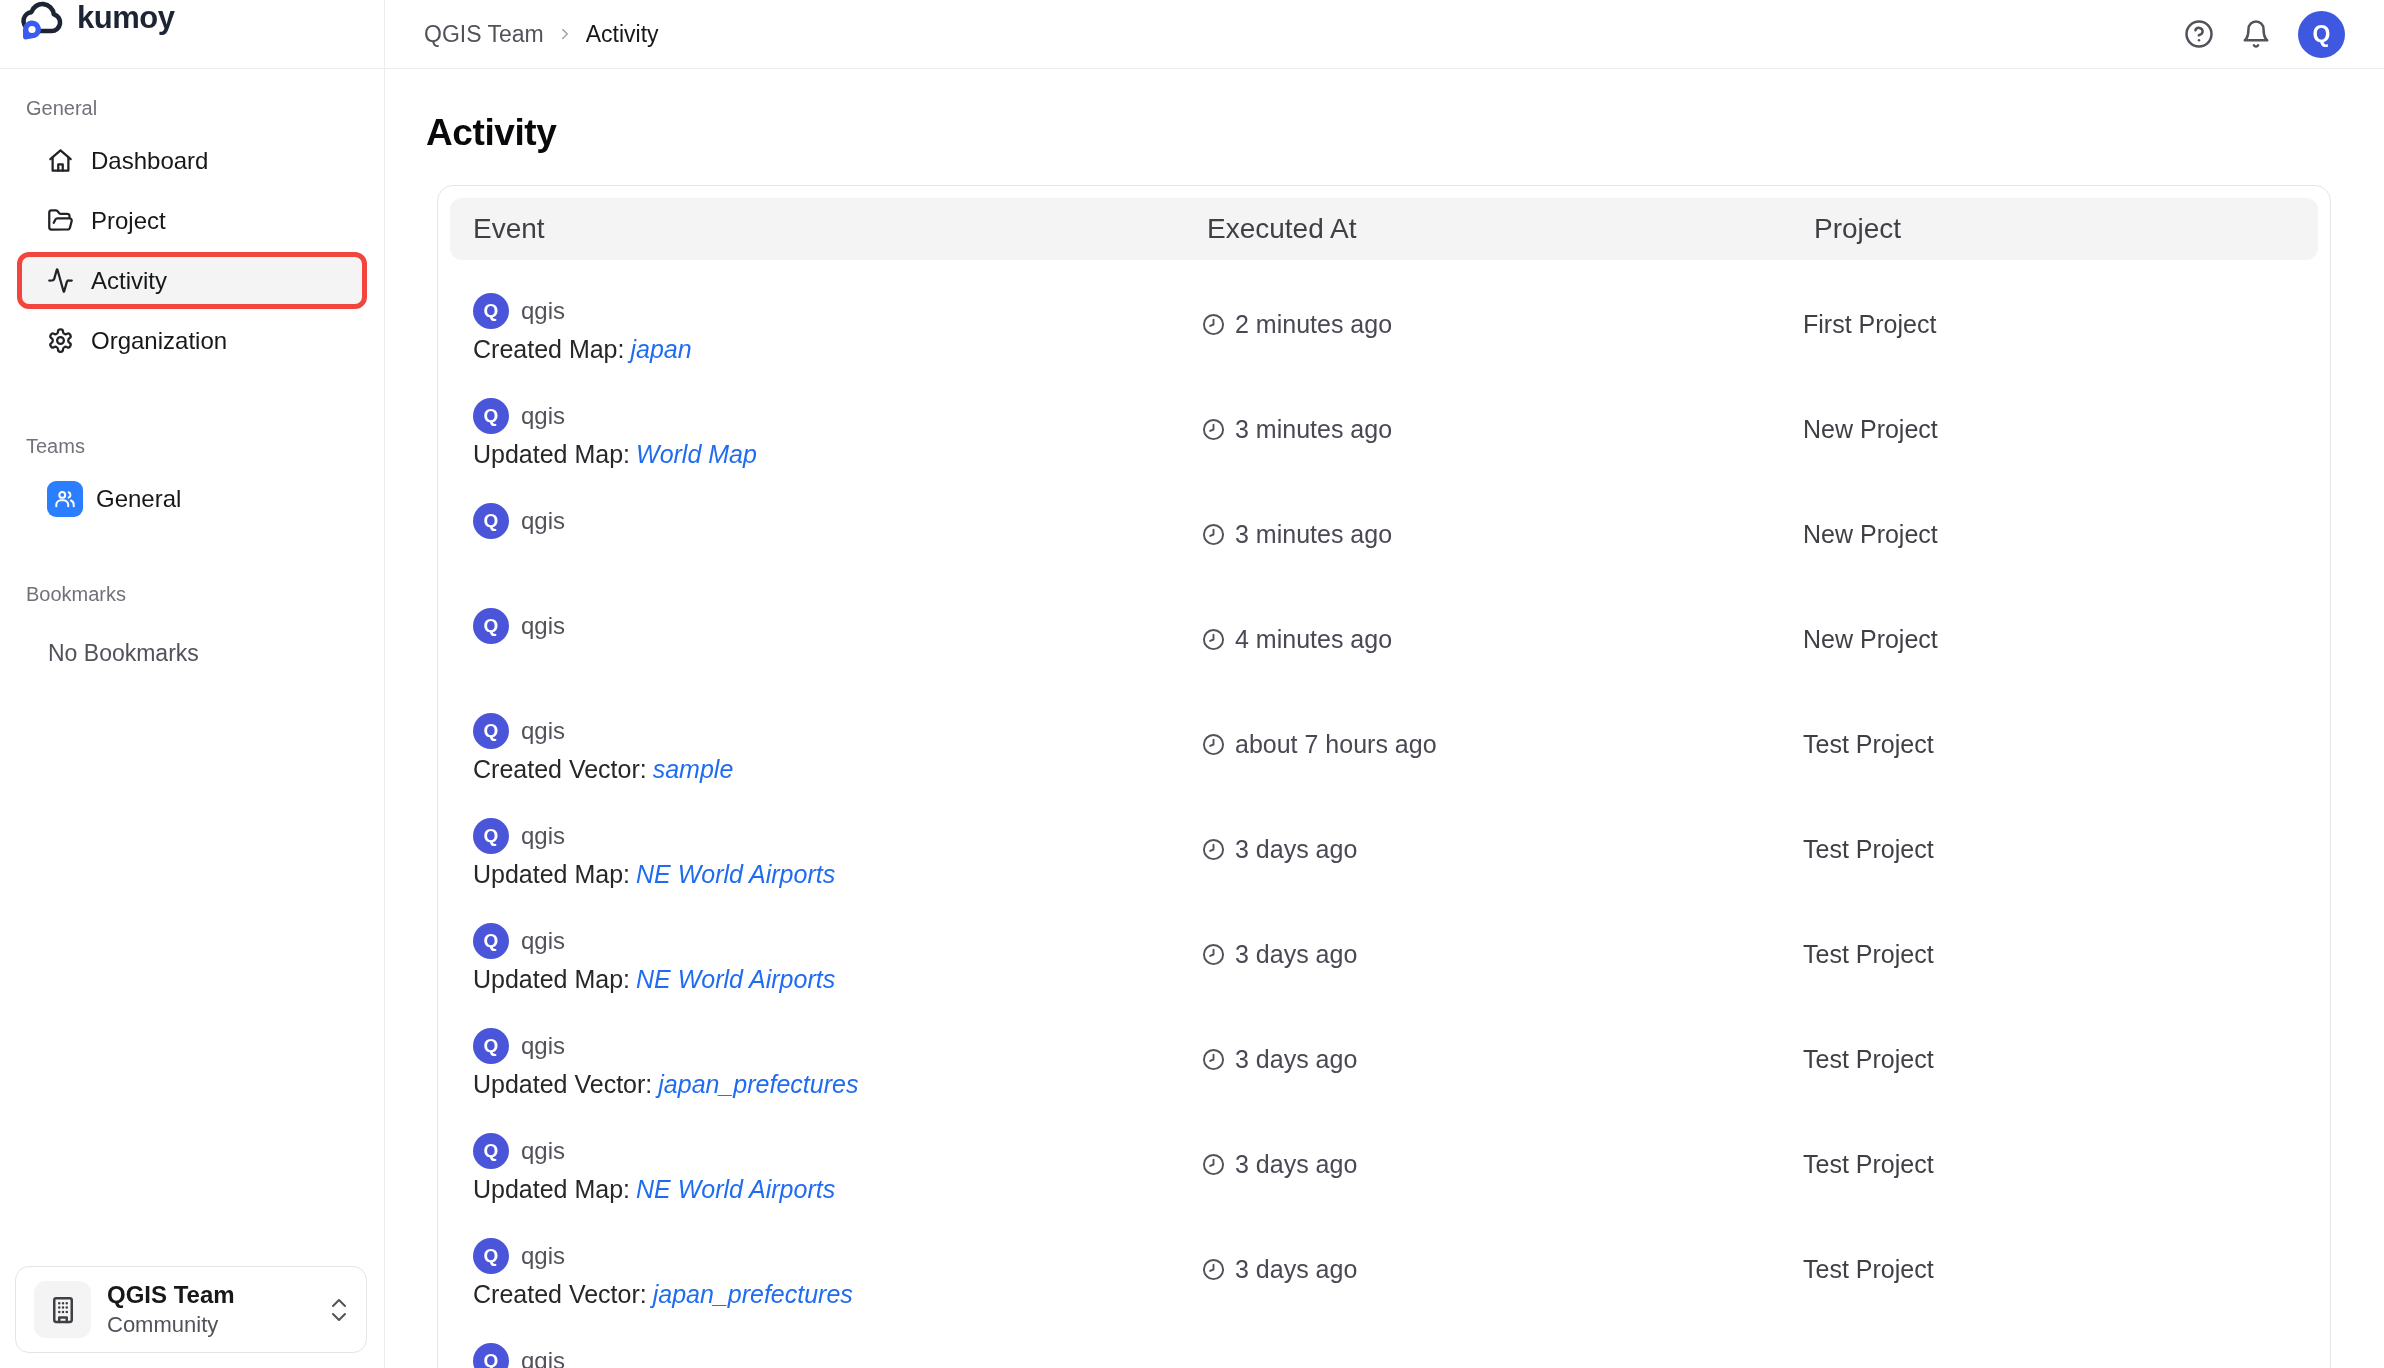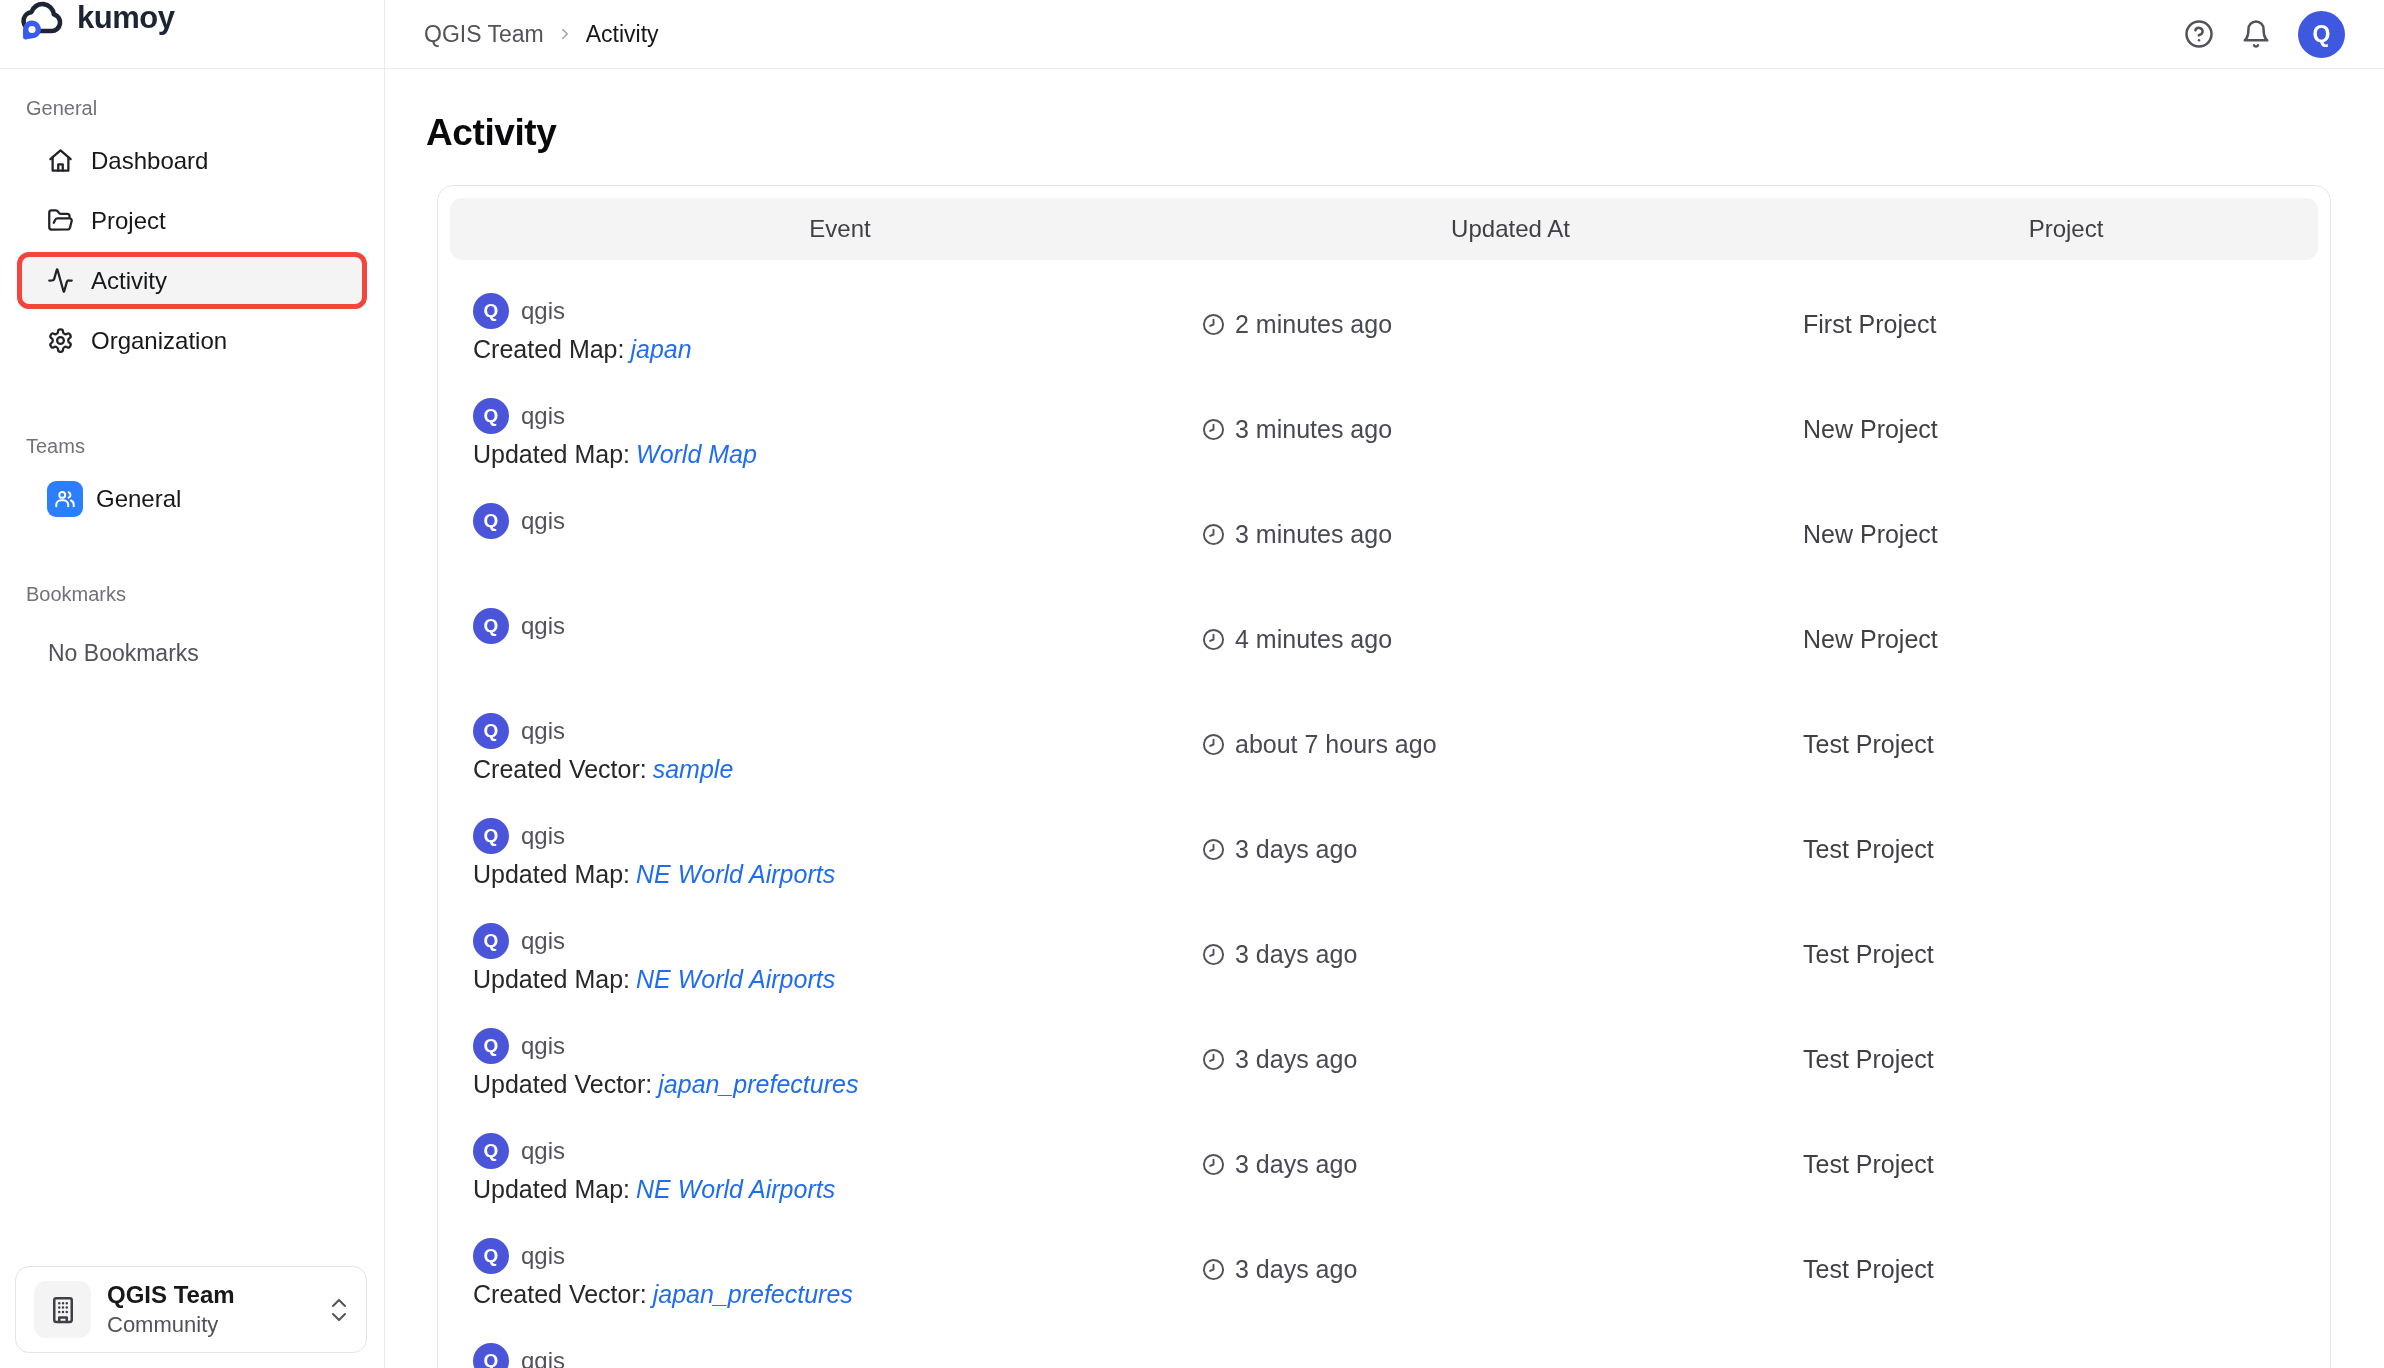--- a/index.html
+++ b/index.html
@@ -55,21 +55,21 @@
                font-size:23px; font-weight:700; display:flex; align-items:center; justify-content:center;
                cursor:pointer; }
 
   .content { position:relative; flex:1; overflow:hidden; }
   .page-title { font-size:37px; font-weight:700; color:#09090b; letter-spacing:-0.4px;
                 margin:43px 0 0 41px; }
   .card { position:absolute; left:52px; right:53px; top:116px; height:1500px;
           border:1px solid #e4e4e7; border-radius:16px; background:#ffffff; }
   .thead { margin:12px; height:62px; background:#f4f4f5; border-radius:12px;
            display:grid; grid-template-columns:734px 607px 1fr; align-items:center;
-           padding-left:23px; font-size:24px; font-weight:500; color:#3f3f46;text-align:center; }
+           padding-left:23px; font-size:28px; font-weight:500; color:#3f3f46; }
   .tbody { margin-top:11px; }
   .trow { display:grid; grid-template-columns:729px 601px 1fr; align-items:center;
           height:105px; padding-left:35px; }
   .ev-cell { display:flex; flex-direction:column; justify-content:flex-start; height:105px;
              padding-top:21px; }
   .ev-line1 { display:flex; align-items:center; gap:12px; height:36px; }
   .row-avatar { width:36px; height:36px; border-radius:50%; background:#4a55d9; color:#ffffff;
                 font-size:19px; font-weight:700; display:flex; align-items:center; justify-content:center; }
   .row-user { font-size:24px; color:#52525b; }
   .ev-line2 { margin-top:6px; font-size:25px; color:#27272a; }
@@ -193,21 +193,21 @@
         <span class="tb-avatar">Q</span>
       </div>
     </header>
 
     <section class="content">
       <h1 class="page-title">Activity</h1>
 
       <div class="card">
         <div class="thead">
           <span>Event</span>
-          <span>Updated At</span>
+          <span>Executed At</span>
           <span>Project</span>
         </div>
         <div class="tbody">
   <div class="trow">
     <div class="ev-cell">
       <div class="ev-line1">
         <span class="row-avatar">Q</span>
         <span class="row-user">qgis</span>
       </div>
       <div class="ev-line2">

